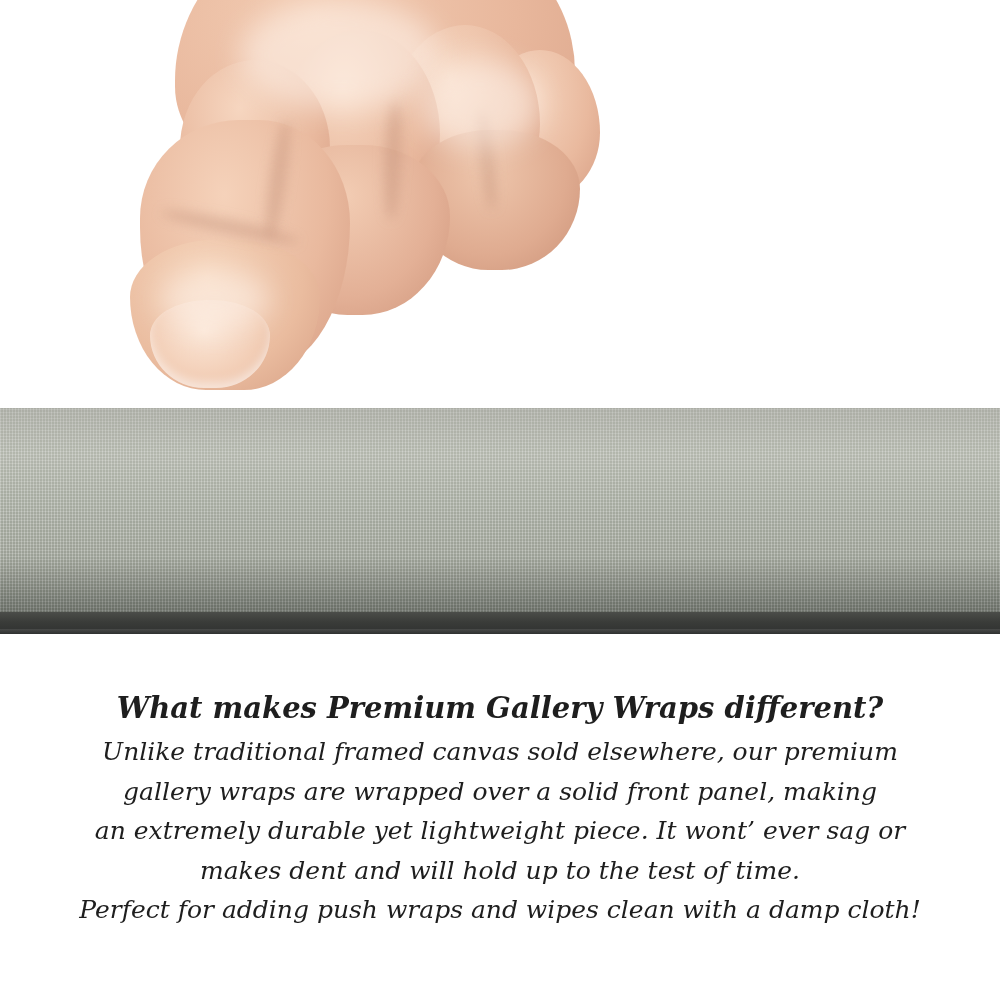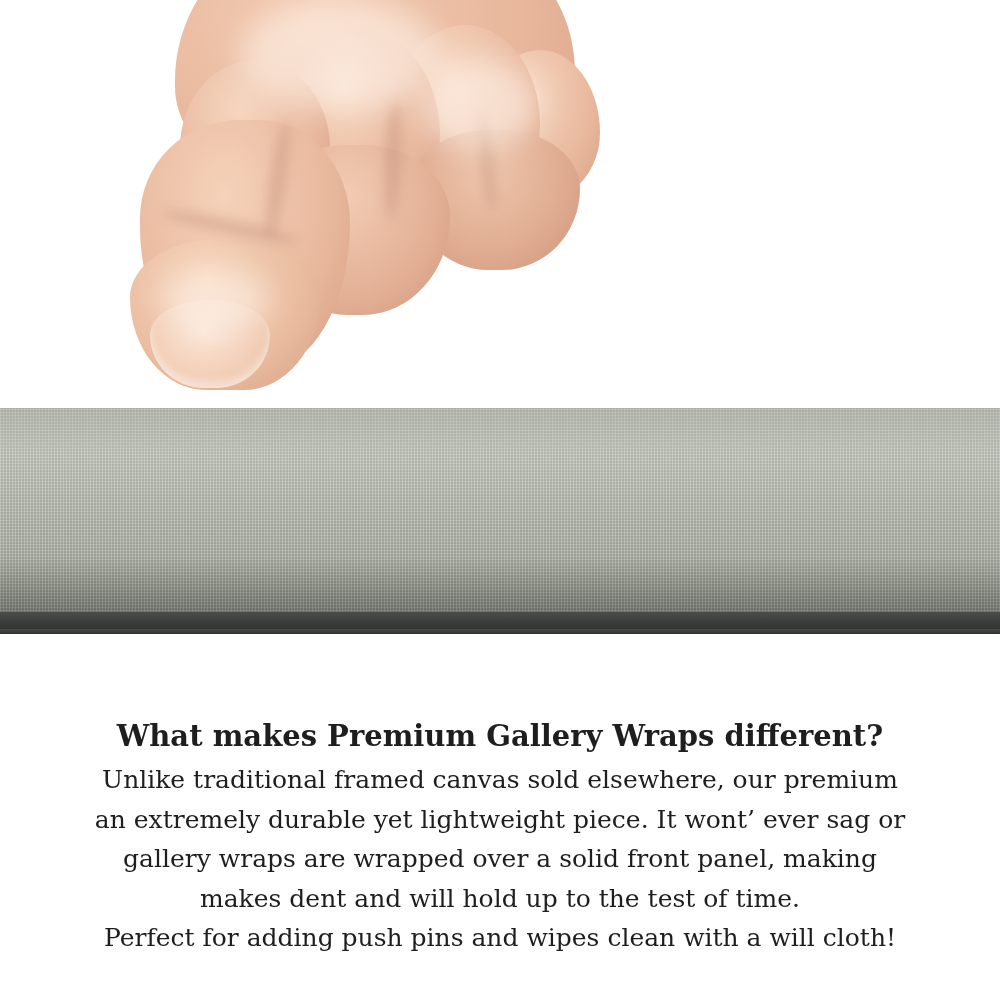--- a/index.html
+++ b/index.html
@@ -189,25 +189,26 @@
     position: absolute;
     left: 0; right: 0; bottom: 0;
     height: 5px;
     background: linear-gradient(180deg, rgba(255,255,255,0.10), rgba(255,255,255,0));
   }
 
   
   .caption {
     position: absolute;
     left: 0;
-    top: 718px;
+    top: 690px;
     width: 1000px;
     text-align: center;
     color: #1e1e1e;
     font-family: "DejaVu Serif", serif;
+    font-style: italic;
   }
   .caption-title {
     font-size: 29px;
     font-weight: 700;
     line-height: 1.25;
     margin: 0 0 8px 0;
   }
   .caption-body p {
     margin: 4px;
     font-size: 25px;
@@ -245,20 +246,20 @@
   <div class="canvas-strip">
     <div class="weave"></div>
     <div class="strip-shade"></div>
   </div>
   <div class="panel-edge"></div>
 
   <div class="caption">
     <div class="caption-title">What makes Premium Gallery Wraps different?</div>
     <div class="caption-body">
       <p>Unlike traditional framed canvas sold elsewhere, our premium</p>
+      <p>gallery wraps are wrapped over a solid front panel, making</p>
       <p>an extremely durable yet lightweight piece. It wont’ ever sag or</p>
-      <p>gallery wraps are wrapped over a solid front panel, making</p>
       <p>makes dent and will hold up to the test of time.</p>
-      <p>Perfect for adding push pins and wipes clean with a will cloth!</p>
+      <p>Perfect for adding push wraps and wipes clean with a damp cloth!</p>
     </div>
   </div>
 
 </div>
 
 </body></html>

